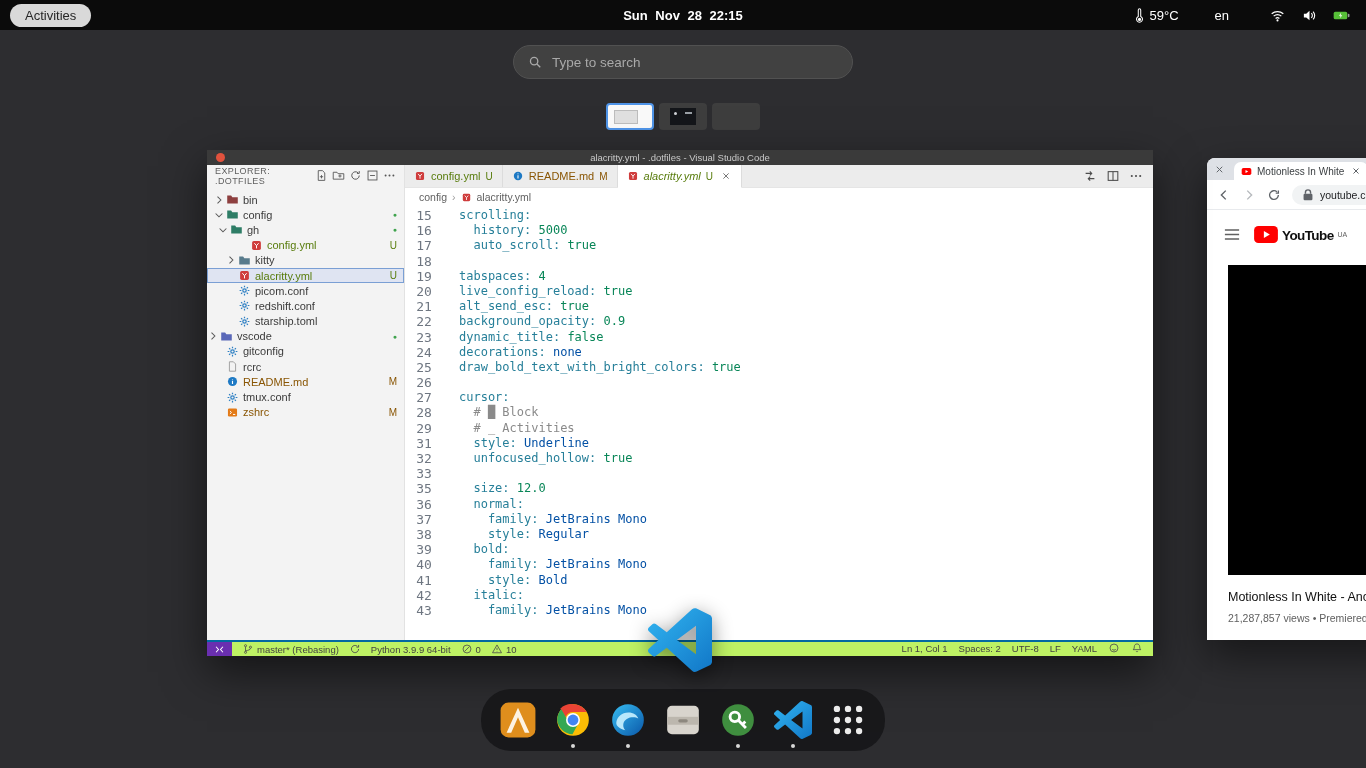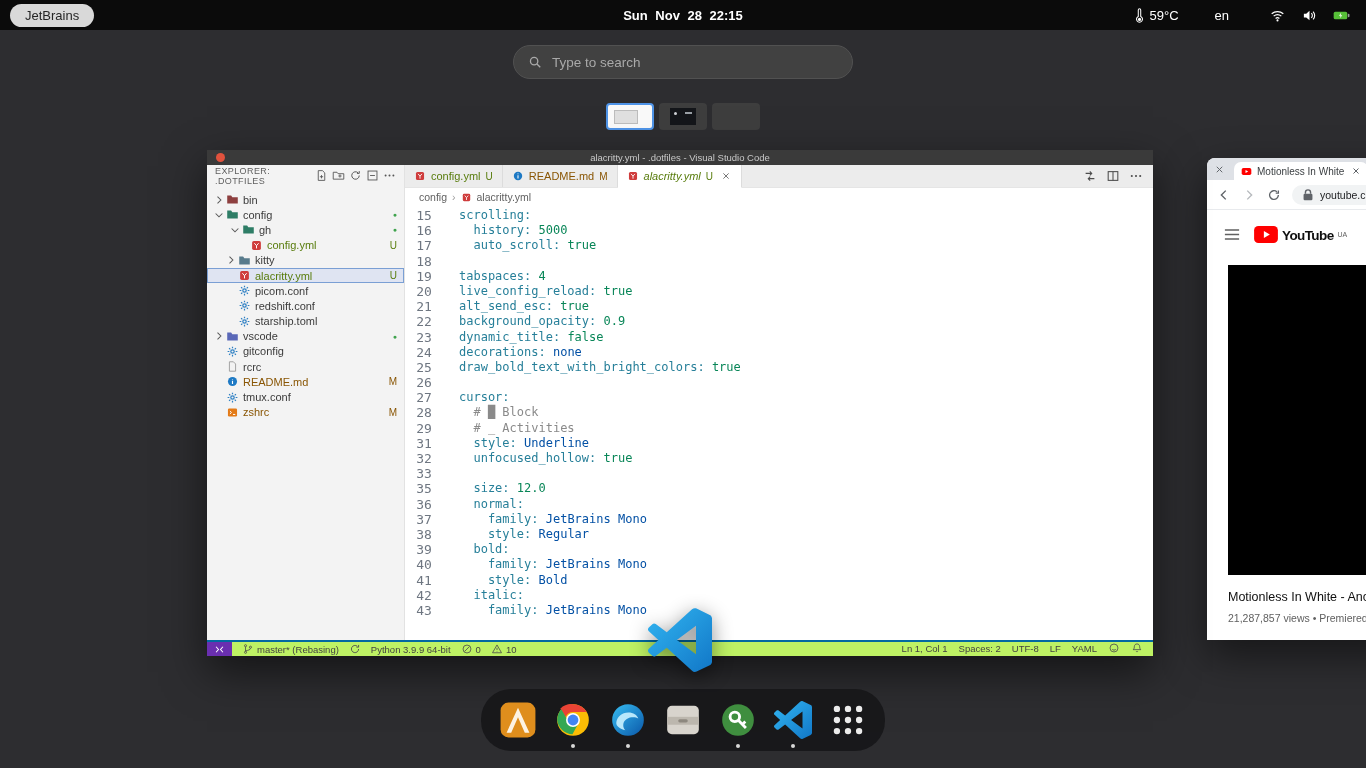--- a/index.html
+++ b/index.html
@@ -112,21 +112,21 @@
 
 .dock{position:absolute;left:50%;bottom:17px;transform:translateX(-50%);height:62px;background:rgba(22,22,24,.88);border-radius:30px;display:flex;align-items:center;gap:13px;padding:0 16px;z-index:60}
 .dock-item{position:relative;width:42px;height:42px;display:flex;align-items:center;justify-content:center;cursor:pointer}
 .dock-item svg{width:38px;height:38px}
 .run-dot{position:absolute;bottom:-7px;left:50%;transform:translateX(-50%);width:4px;height:4px;border-radius:50%;background:#d7d7d7}
 </style>
 </head>
 <body>
 
 <div class="topbar">
-  <button class="activities">JetBrains</button>
+  <button class="activities">Activities</button>
   <div class="clock">Sun Nov 28 22:15</div>
   <div class="tb-right">
     <span class="temp">
       <span class="ic">
           <svg viewBox="0 0 9 16">
             <path d="M3.2 2a1.3 1.3 0 0 1 2.6 0v7a3.2 3.2 0 1 1-2.6 0z" fill="none" stroke="#fff" stroke-width="1.1"></path>
             <circle cx="4.5" cy="12.2" r="1.7" fill="#fff"></circle>
           </svg>
         </span>
       <span>59°C</span>
@@ -240,21 +240,21 @@
           <div class="tree-row" style="padding-left: 6px;">
             <span class="chev"><svg viewBox="0 0 16 16">
                 <path d="M3.5 6 8 10.5 12.5 6" fill="none" stroke="#5a5a5a" stroke-width="1.4"></path>
               </svg></span>
             <span class="ticon"><svg viewBox="0 0 16 16">
                 <path d="M1.5 3.2h4.8l1.5 1.9h6.7v7.7H1.5z" fill="#2e7d66"></path>
               </svg></span>
             <span class="tlabel">config</span>
             <span class="gitdot">●</span>
           </div>
-          <div class="tree-row" style="padding-left: 22px;">
+          <div class="tree-row" style="padding-left: 10px;">
             <span class="chev"><svg viewBox="0 0 16 16">
                 <path d="M3.5 6 8 10.5 12.5 6" fill="none" stroke="#5a5a5a" stroke-width="1.4"></path>
               </svg></span>
             <span class="ticon"><svg viewBox="0 0 16 16">
                 <path d="M1.5 3.2h4.8l1.5 1.9h6.7v7.7H1.5z" fill="#2e7d66"></path>
               </svg></span>
             <span class="tlabel">gh</span>
             <span class="gitdot">●</span>
           </div>
           <div class="tree-row" style="padding-left: 30px;">
@@ -307,21 +307,21 @@
           <div class="tree-row" style="padding-left: 18px; justify-content: space-between;">
             <span class="chev"></span>
             <span class="ticon"><svg viewBox="0 0 16 16">
                 <g stroke="#2d7fc3" stroke-width="1.5" fill="none">
                   <circle cx="8" cy="8" r="2.1"></circle>
                   <path d="M8 2v2.1M8 11.9V14M2 8h2.1M11.9 8H14M3.8 3.8l1.5 1.5M10.7 10.7l1.5 1.5M12.2 3.8l-1.5 1.5M5.3 10.7l-1.5 1.5"></path>
                 </g>
               </svg></span>
             <span class="tlabel">starship.toml</span>
           </div>
-          <div class="tree-row" style="padding-left: 6px;">
+          <div class="tree-row" style="padding-left: 0;">
             <span class="chev"><svg viewBox="0 0 16 16">
                 <path d="M6 3.5 10.5 8 6 12.5" fill="none" stroke="#5a5a5a" stroke-width="1.4"></path>
               </svg></span>
             <span class="ticon"><svg viewBox="0 0 16 16">
                 <path d="M1.5 3.2h4.8l1.5 1.9h6.7v7.7H1.5z" fill="#5a68b8"></path>
               </svg></span>
             <span class="tlabel">vscode</span>
             <span class="gitdot">●</span>
           </div>
           <div class="tree-row" style="padding-left: 6px;">

